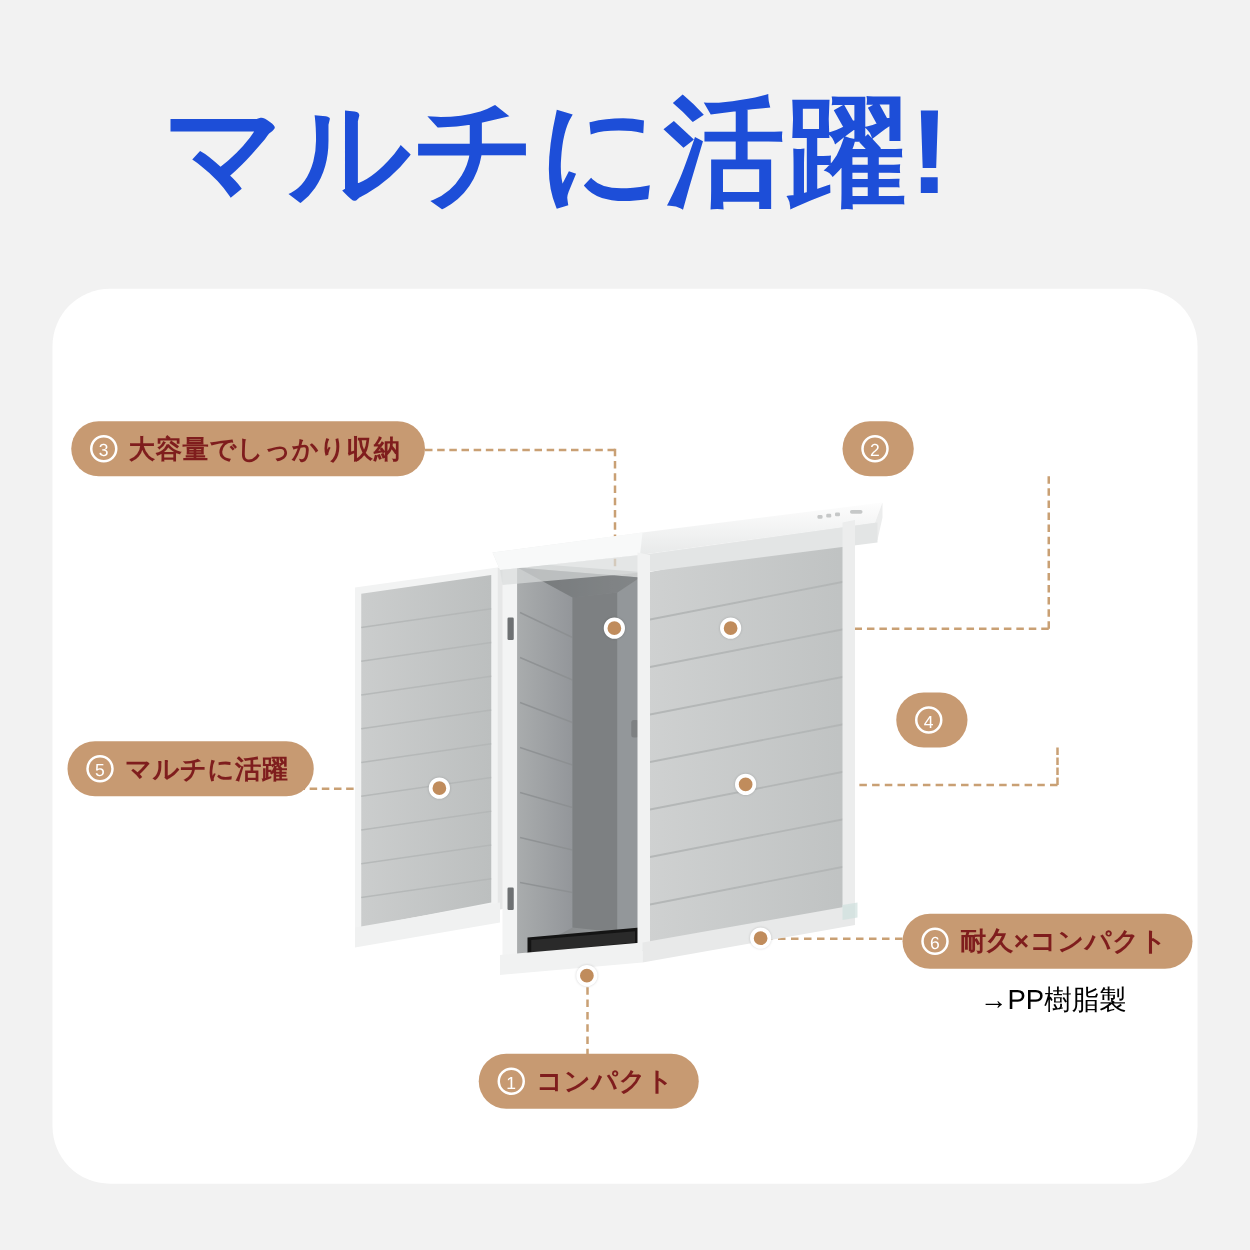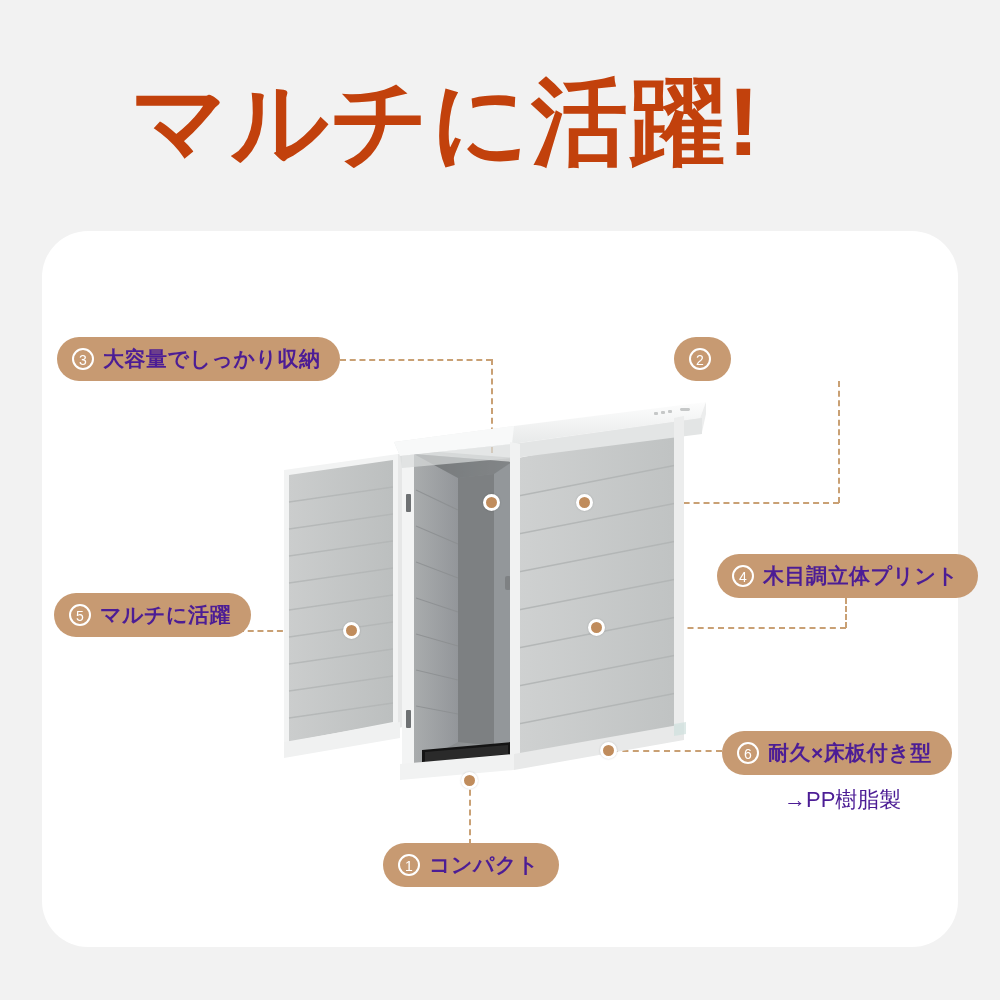--- a/index.html
+++ b/index.html
@@ -25,21 +25,21 @@
   
   .title {
     position: absolute;
     left: 0;
     top: 72px;
     width: 892px;
     text-align: center;
     font-size: 96px;
     line-height: 1.05;
     font-weight: 700;
-    color: #c2410c;
+    color: #1d4ed8;
     letter-spacing: 2px;
     white-space: nowrap;
   }
 
   
   .card {
     position: absolute;
     left: 42px;
     top: 231px;
     width: 916px;
@@ -84,29 +84,29 @@
     border: 2px solid #ffffff;
     border-radius: 50%;
     color: #ffffff;
     font-size: 14px;
     line-height: 20px;
     text-align: center;
     font-weight: 500;
     box-sizing: border-box;
   }
   .pill .txt {
-    color: #4c1d95;
+    color: #7f1d1d;
     font-size: 21px;
     font-weight: 700;
     letter-spacing: 0.5px;
   }
 
   .subtext {
     position: absolute;
-    color: #4c1d95;
+    color: #000000;
     font-size: 23px;
     font-weight: 500;
     white-space: nowrap;
   }
 
   
   .dot {
     position: absolute;
     width: 17px;
     height: 17px;
@@ -314,31 +314,30 @@
     <span class="num">3</span>
     <span class="txt">大容量でしっかり収納</span>
   </div>
 
   <div class="pill" style="left:674px; top:337px;">
     <span class="num">2</span>
   </div>
 
   <div class="pill" style="left:717px; top:554px;">
     <span class="num">4</span>
-    <span class="txt">木目調立体プリント</span>
   </div>
 
   <div class="pill" style="left:54px; top:593px;">
     <span class="num">5</span>
     <span class="txt">マルチに活躍</span>
   </div>
 
   <div class="pill" style="left:722px; top:731px;">
     <span class="num">6</span>
-    <span class="txt">耐久×床板付き型</span>
+    <span class="txt">耐久×コンパクト</span>
   </div>
   <div class="subtext" style="left:784px; top:785px; font-size:22px;">→PP樹脂製</div>
 
   <div class="pill" style="left:383px; top:843px;">
     <span class="num">1</span>
     <span class="txt">コンパクト</span>
   </div>
 
 </div>
 

